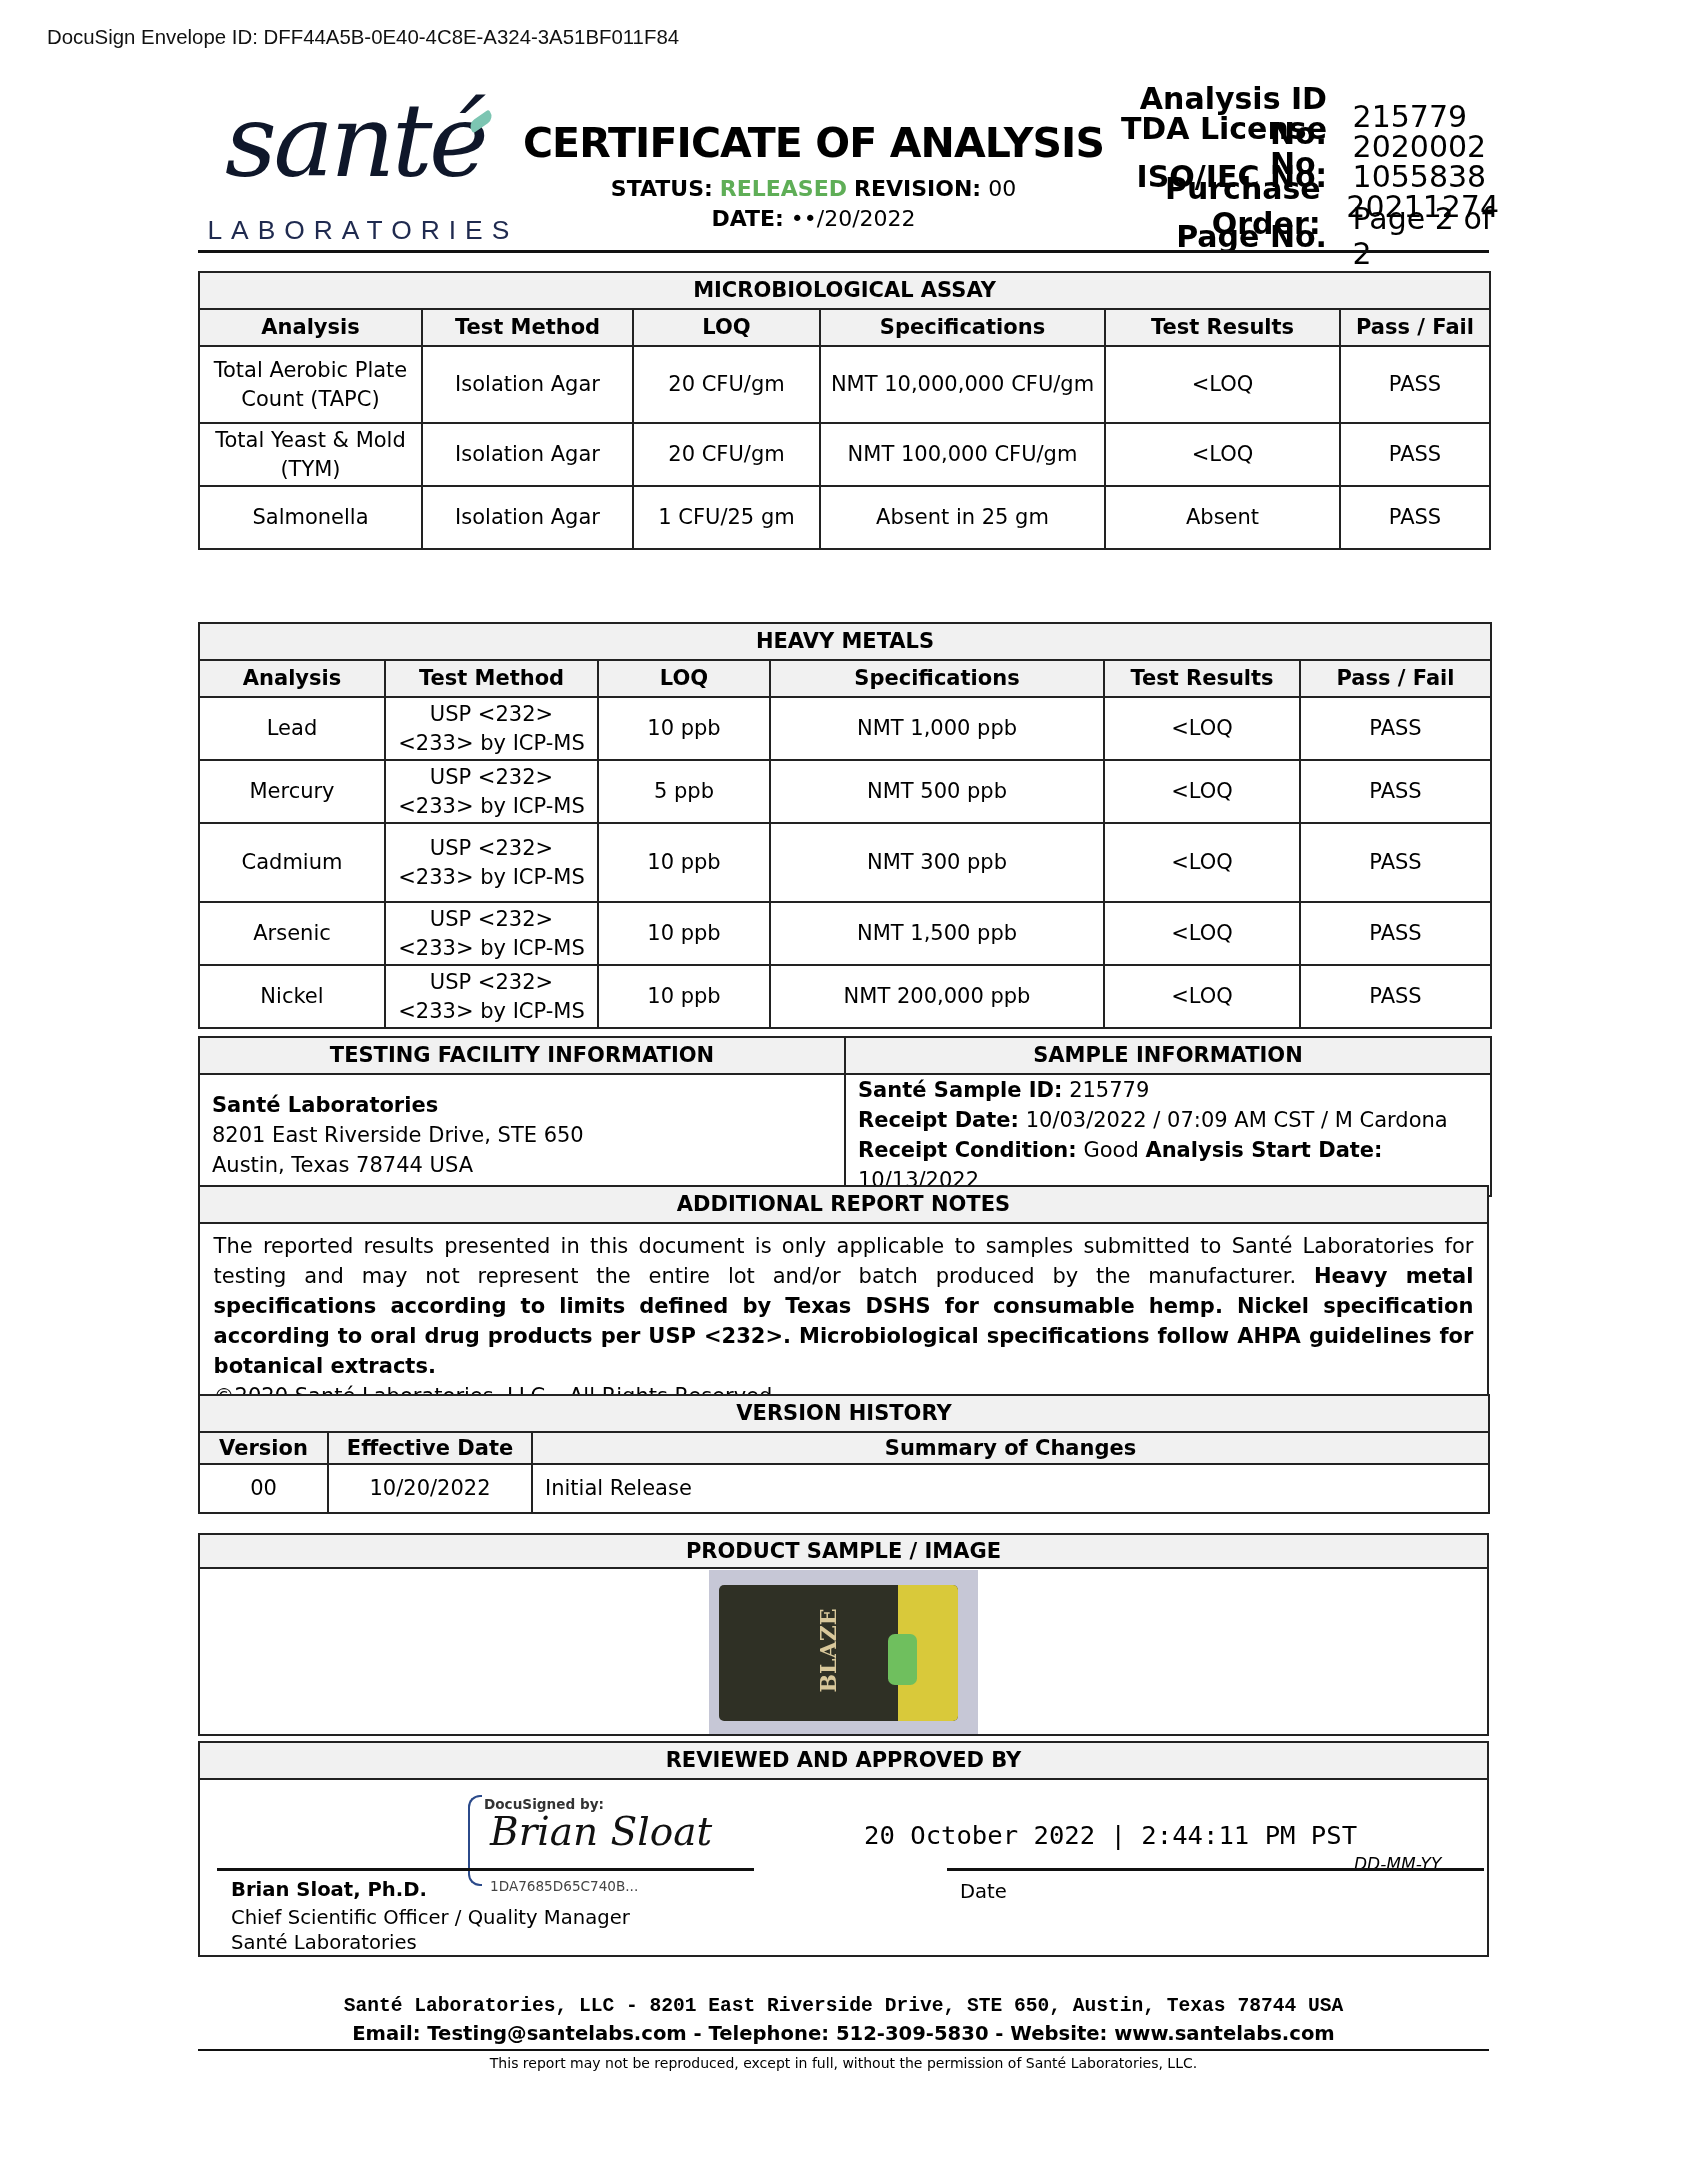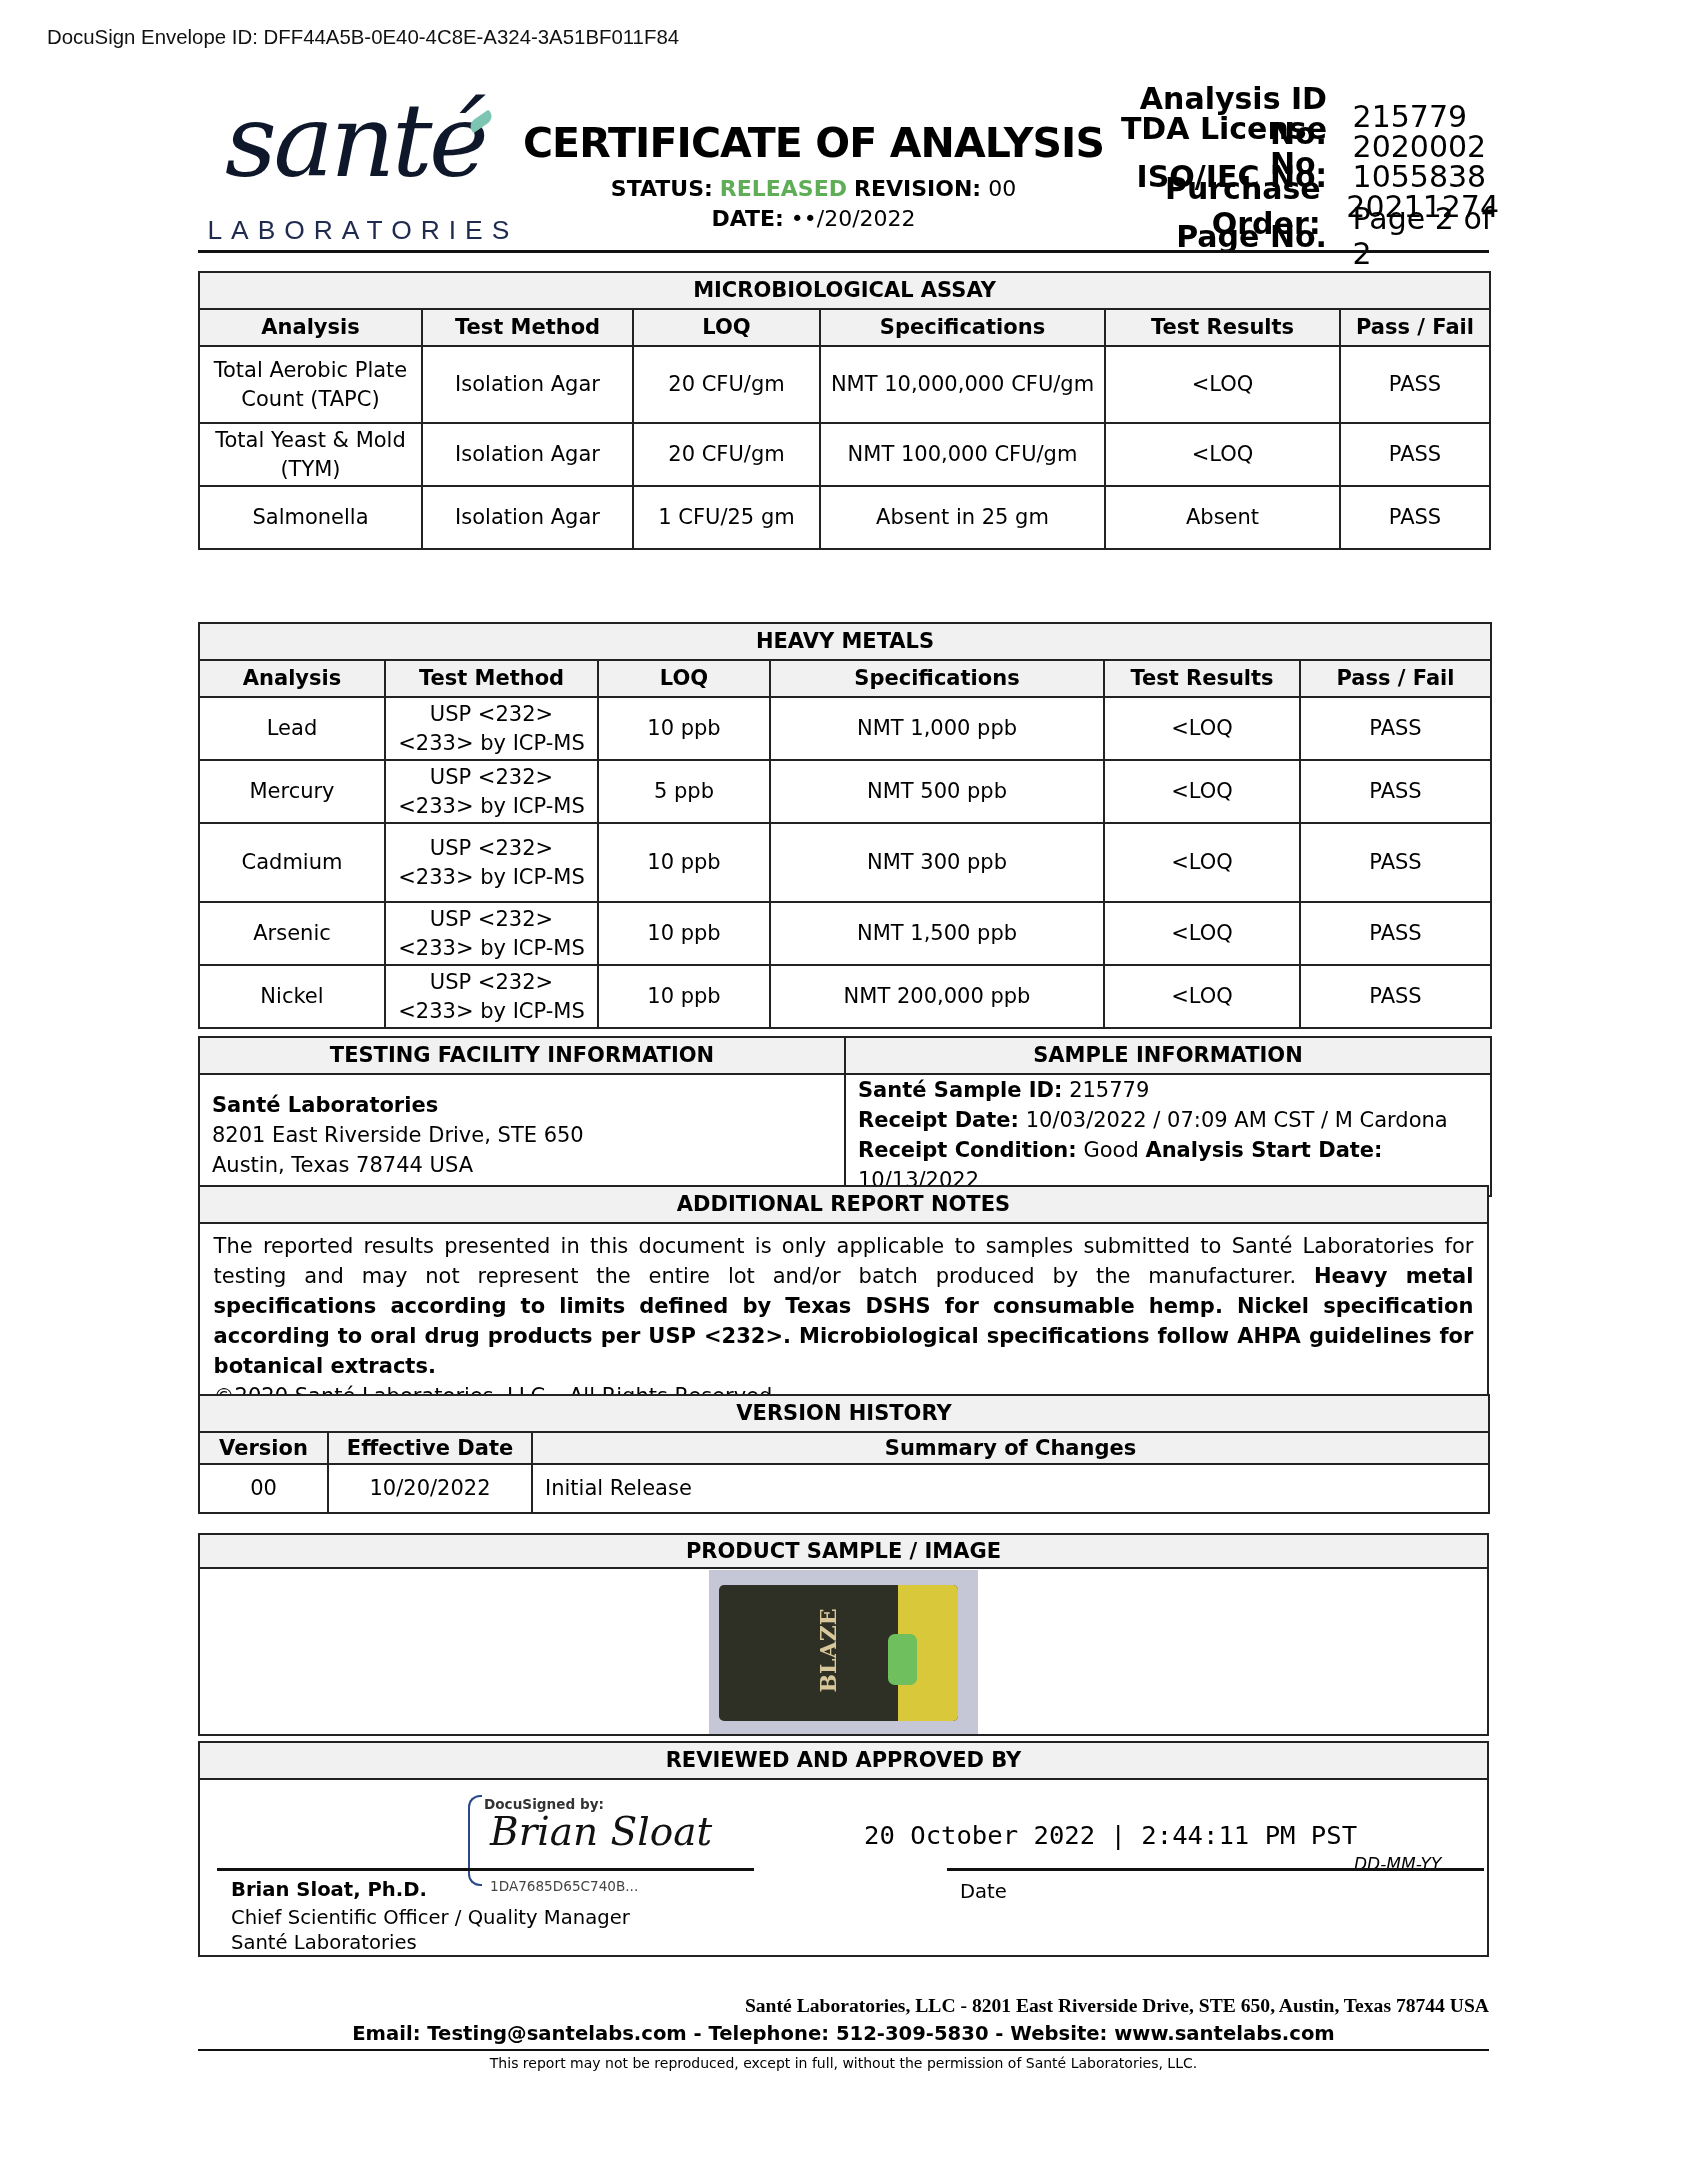--- a/index.html
+++ b/index.html
@@ -27,21 +27,21 @@
   table.grid .hdr { height:37px;border-radius:7px; }
   .left { text-align:left !important; padding-left:12px !important; }
   .notes-body { text-align:justify !important; padding:6.8px 13.6px !important; line-height:30px !important; }
   .notes-body p { margin:0; }
   .product-img { width:269px; height:164px; margin:0 auto; background:#c6c7d6; position:relative; overflow:hidden; }
   .bag { position:absolute; left:10.2px; top:15.3px; width:239px; height:136px; background:#2f3025; border-radius:5.1px; }
   .bag-yellow { position:absolute; right:0; top:0; width:60px; height:136px; background:#d9c93a; border-radius:0 5.1px 5.1px 0; }
   .bag-text { position:absolute; left:68px; top:51px; color:#d8c79a; font-family:"DejaVu Serif", serif; font-weight:bold; font-size:22px; transform:rotate(-90deg); transform-origin:center; }
   .bag-id { position:absolute; right:41px; top:49px; width:29px; height:51px; background:#6fbf5e; border-radius:6.8px; }
   .sig-box { position:relative; height:175px; }
-  .footer1 { left:198px; top:1995px; width:1291px; text-align:right; font-weight:bold; font-size:19.6px; font-family:Liberation Serif, serif; }
+  .footer1 { left:198px; top:1995px; width:1291px; text-align:center; font-weight:bold; font-size:19.6px; font-family:Liberation Mono, monospace; }
   .footer2 { left:198px; top:2022px; width:1291px; text-align:center; font-weight:bold; font-size:19.6px; font-family:"DejaVu Sans", sans-serif; }
   .footer3 { left:198px; top:2055px; width:1291px; text-align:center; font-size:14px; font-family:"DejaVu Sans", sans-serif; }
   .mono { font-family:"DejaVu Sans Mono", monospace; }
 </style>
 </head>
 <body>
 
 <div class="abs envelope">
   <span>DocuSign Envelope ID:</span>
   <span>DFF44A5B-0E40-4C8E-A324-3A51BF011F84</span>

